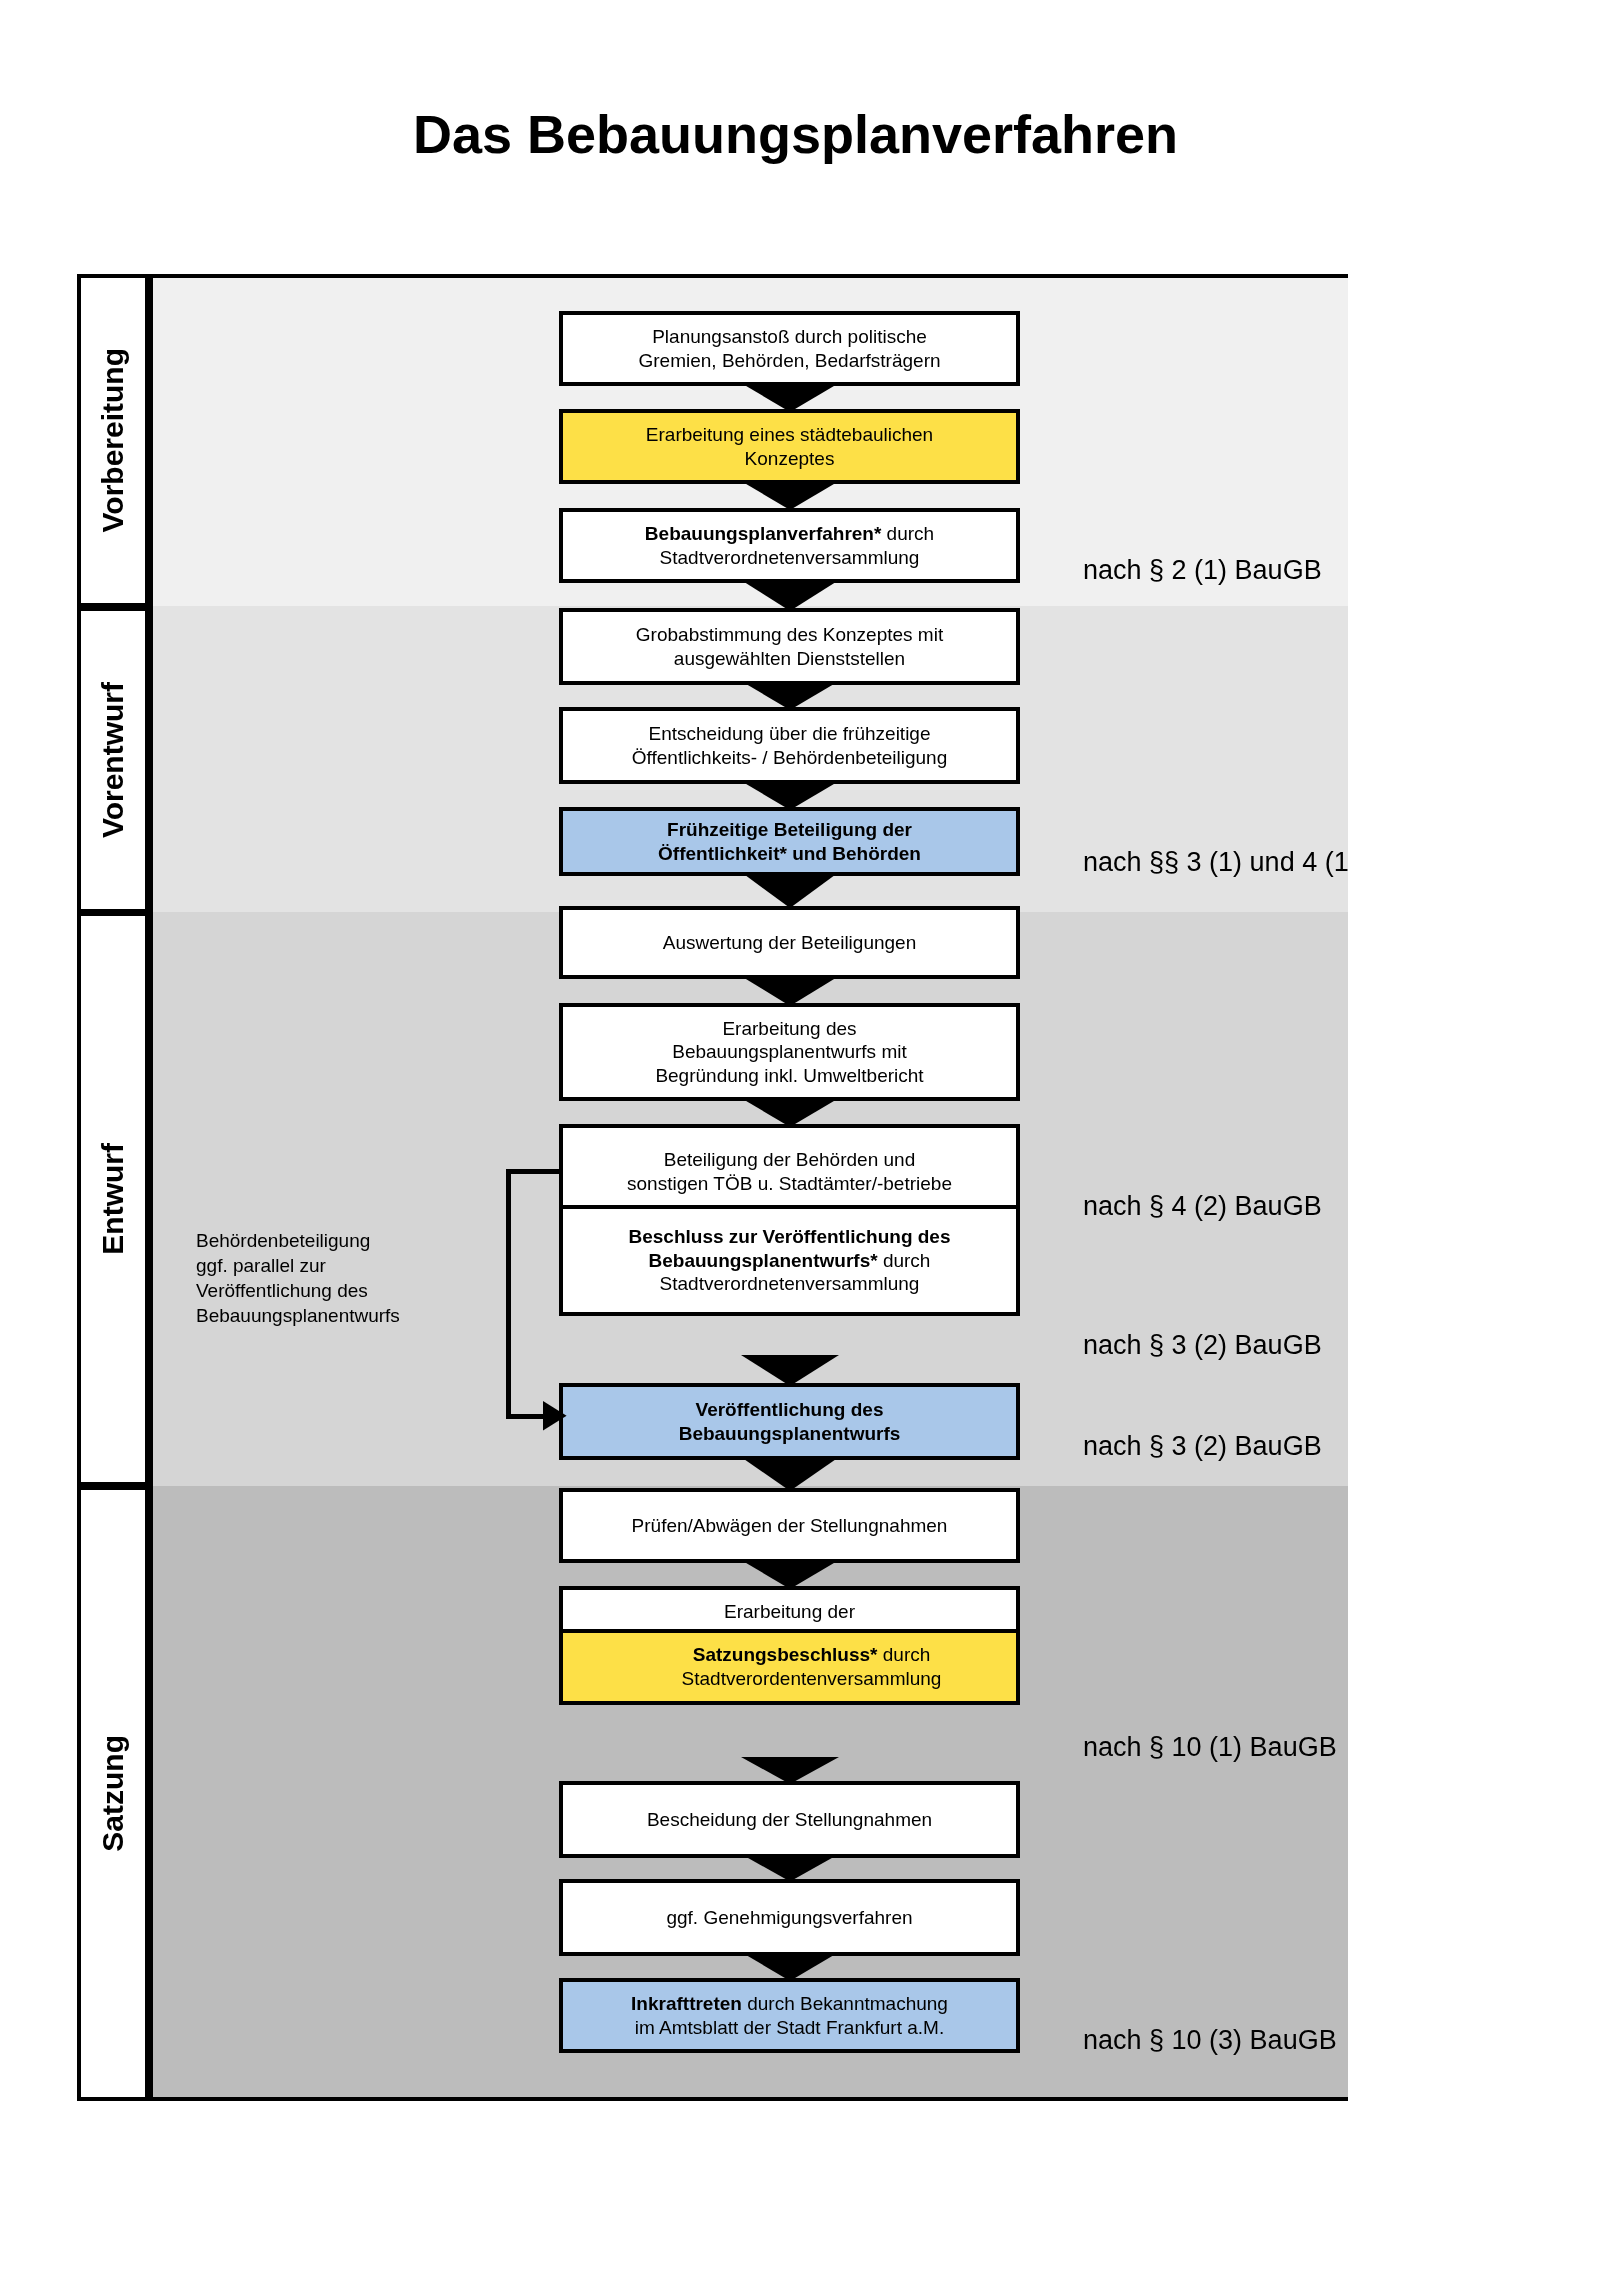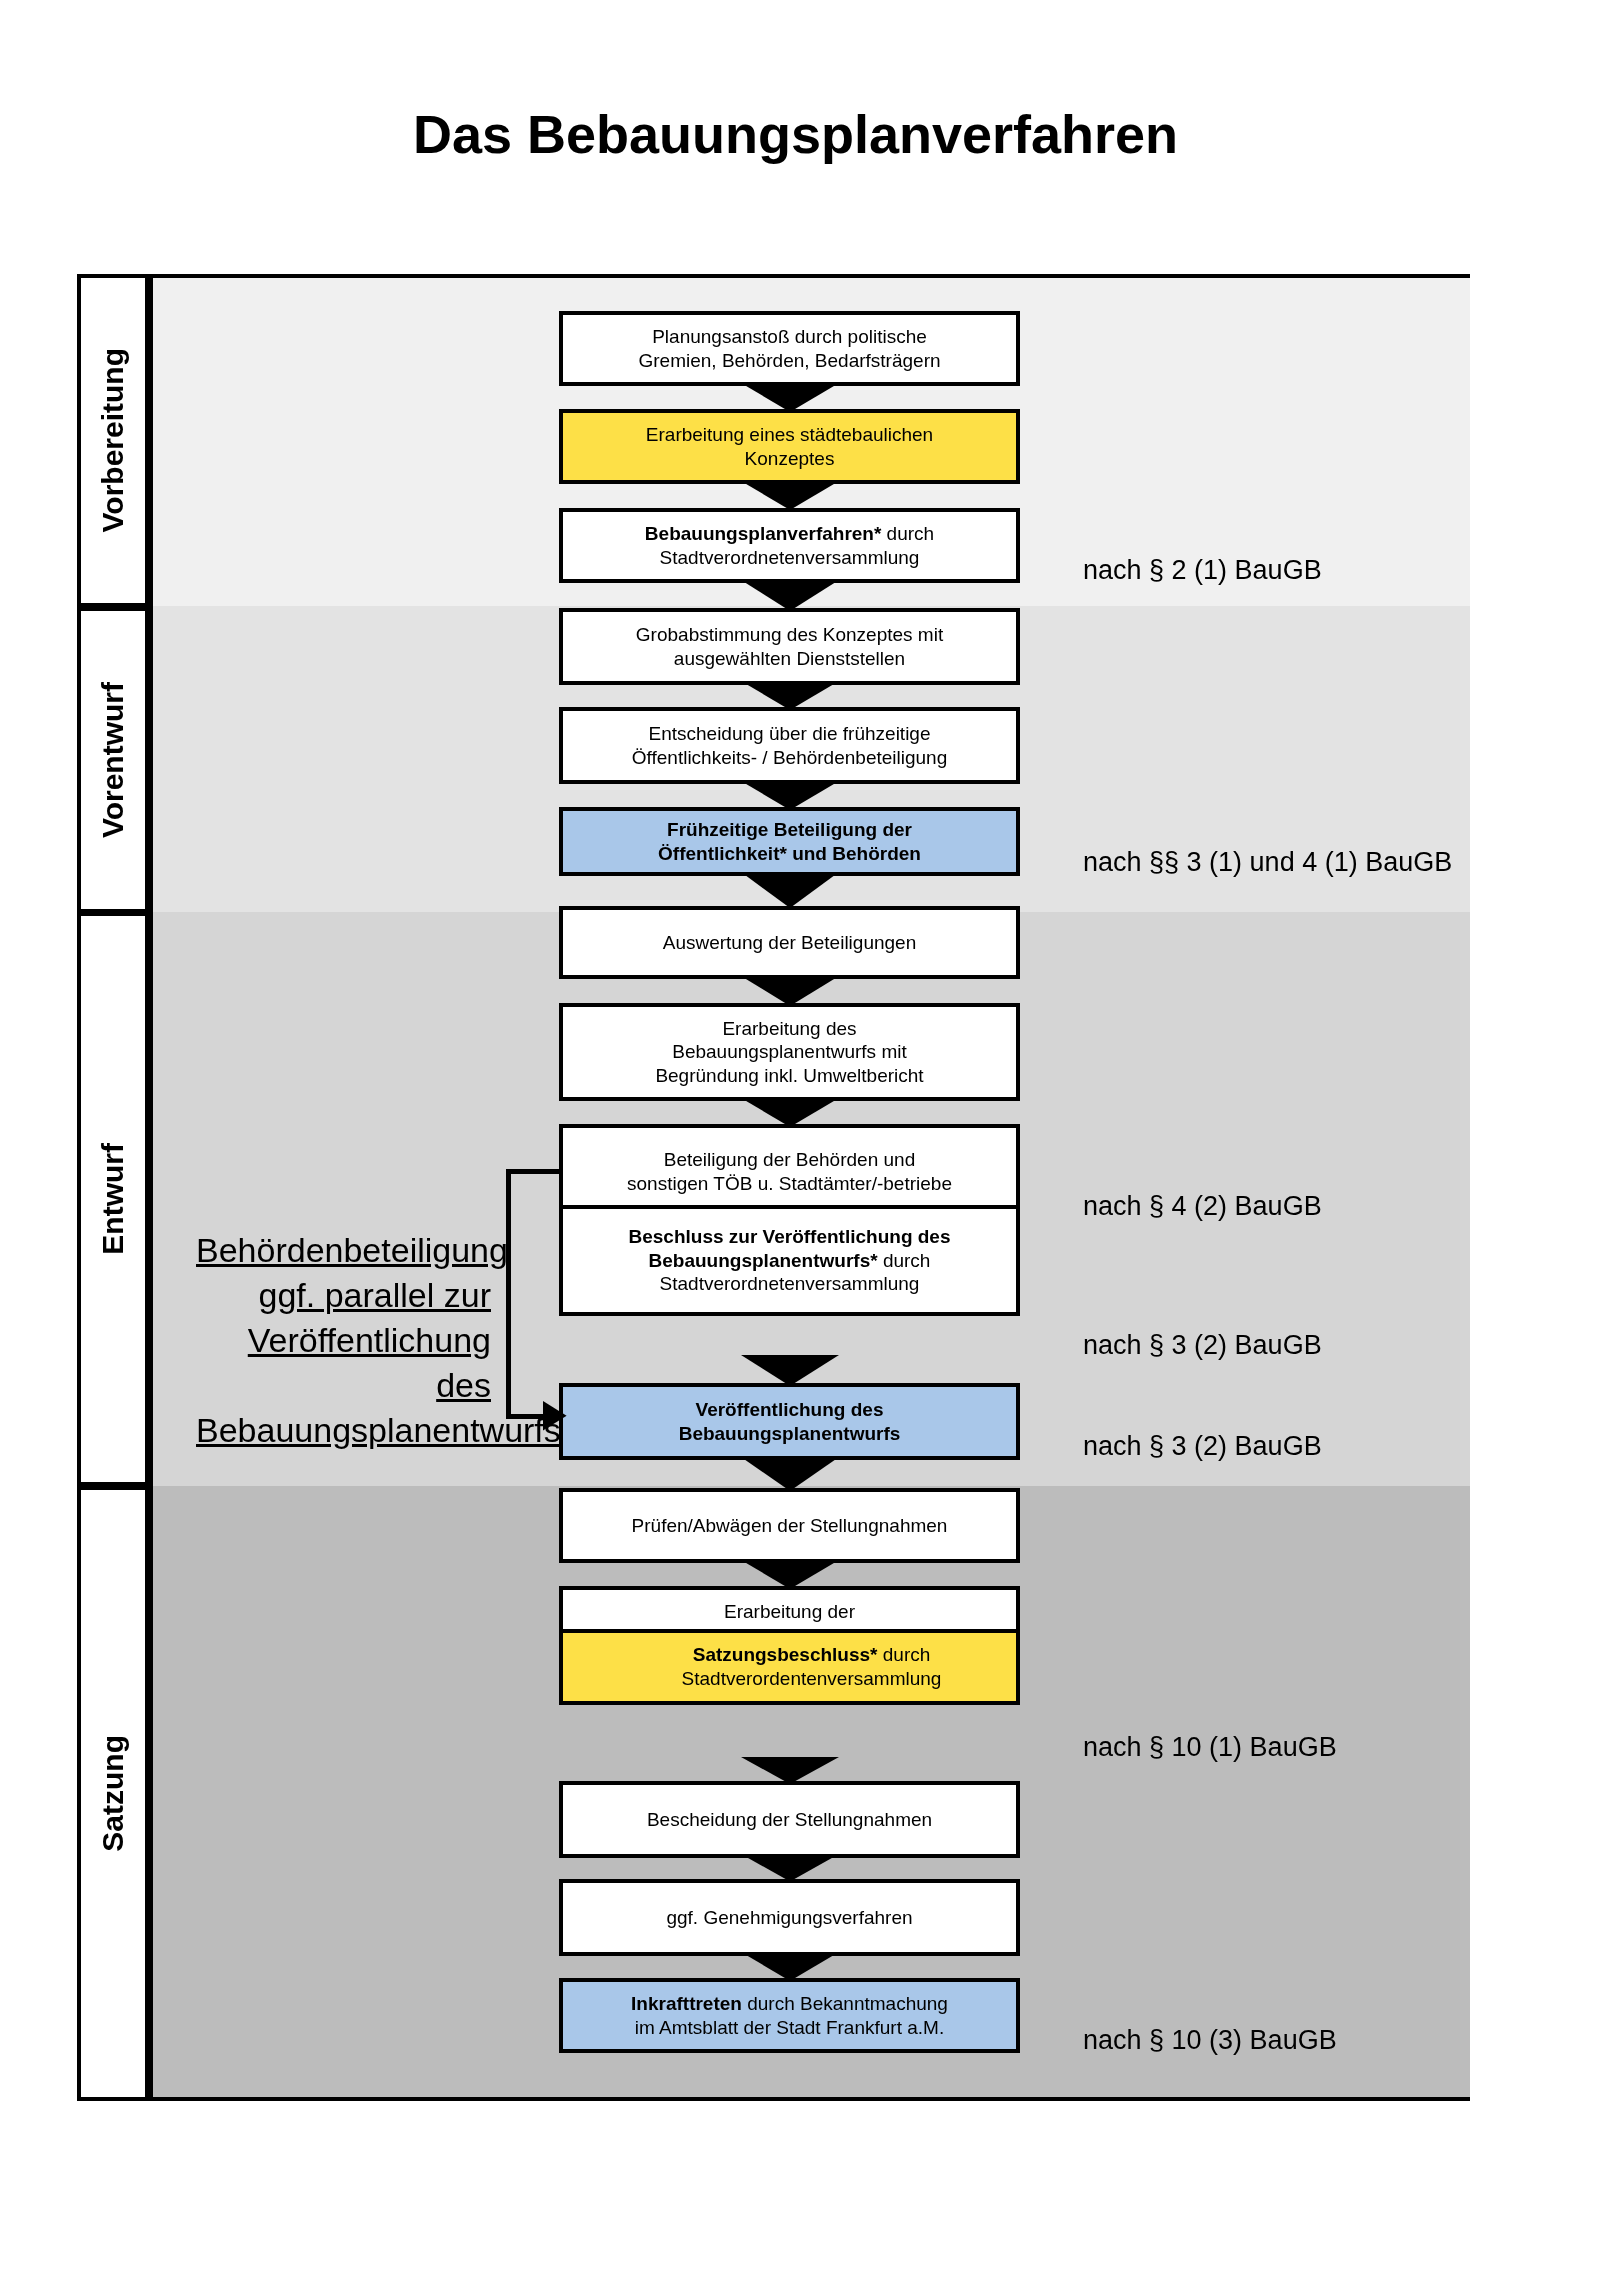--- a/index.html
+++ b/index.html
@@ -1,16 +1,16 @@
 <!DOCTYPE html>
 <html style="font-size:10.5px"><head>
 <meta charset="utf-8">
 <style>
   html,body{margin:0;padding:0;background:#ffffff;}
-  .page{position:relative;width:1470px;height:2295px;background:#ffffff;
+  .page{position:relative;width:1348px;height:2295px;background:#ffffff;
         font-family:"Liberation Sans","DejaVu Sans",sans-serif;color:#000;overflow:hidden;}
   .page-title{position:absolute;top:103px;left:0;width:1591px;text-align:center;
         font-size:54px;font-weight:bold;}
   .page-subtitle{position:absolute;top:230px;left:0;width:1610px;text-align:center;
         font-size:31px;font-weight:bold;}
   #diagram{position:absolute;left:77px;top:274px;width:1467px;height:1827px;}
   .panel{position:absolute;left:72px;top:0;width:1395px;height:1827px;
         border:4.6px solid #000;box-sizing:border-box;}
   .band{position:absolute;left:0;width:100%;}
   .label-cell{position:absolute;left:0;width:72px;border:4.6px solid #000;box-sizing:border-box;
@@ -19,22 +19,22 @@
         font-size:30px;font-weight:bold;white-space:nowrap;}
   .step-box{position:absolute;left:482px;width:461px;border:4.6px solid #000;box-sizing:border-box;
         background:#ffffff;display:flex;flex-direction:column;justify-content:center;
         align-items:center;text-align:center;font-size:19px;line-height:1.24;}
   .step-box .ln{white-space:nowrap;}
   .flow-arrow{position:absolute;background:#000;
         clip-path:polygon(0 0,100% 0,50% 100%);}
   .annotation{position:absolute;left:1006px;width:445px;display:flex;align-items:flex-end;
         font-size:27px;}
   .annotation span{white-space:nowrap;}
-  .side-note{position:absolute;left:119px;top:954px;width:295px;text-align:right;
-        font-size:34px;line-height:1.32;white-space:pre-line;text-decoration:underline;}
+  .side-note{position:absolute;left:119px;top:954px;width:295px;text-align:left;
+        font-size:19px;line-height:1.32;white-space:pre-line;}
   .conn{position:absolute;background:#000;}
   .conn-head{position:absolute;background:#000;clip-path:polygon(0 0,100% 50%,0 100%);}
   .footnote{position:absolute;left:151px;top:2135px;width:1414px;font-size:27px;
         line-height:1.42;white-space:pre-line;}
 </style>
 </head>
 <body>
 
 <div class="page">
   <div class="page-title">Das Bebauungsplanverfahren</div>

